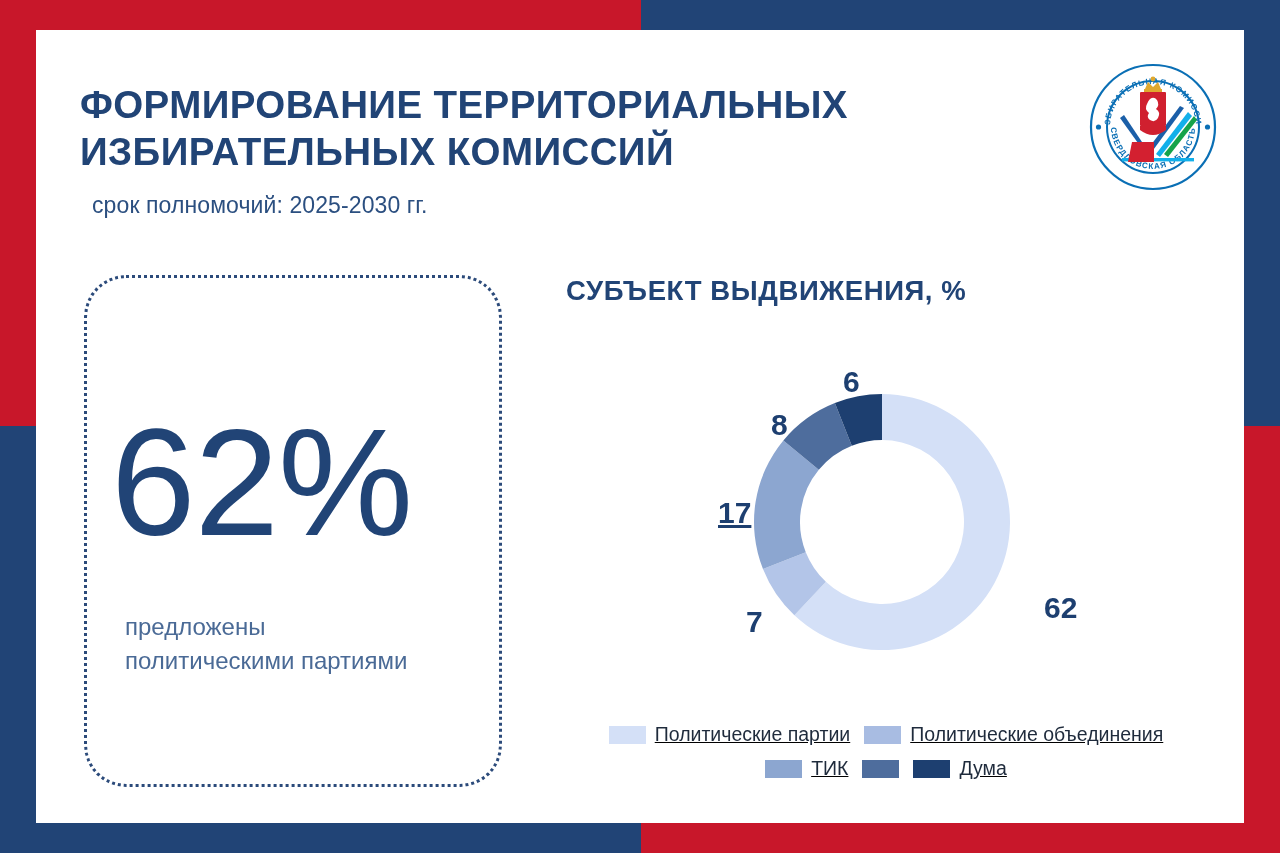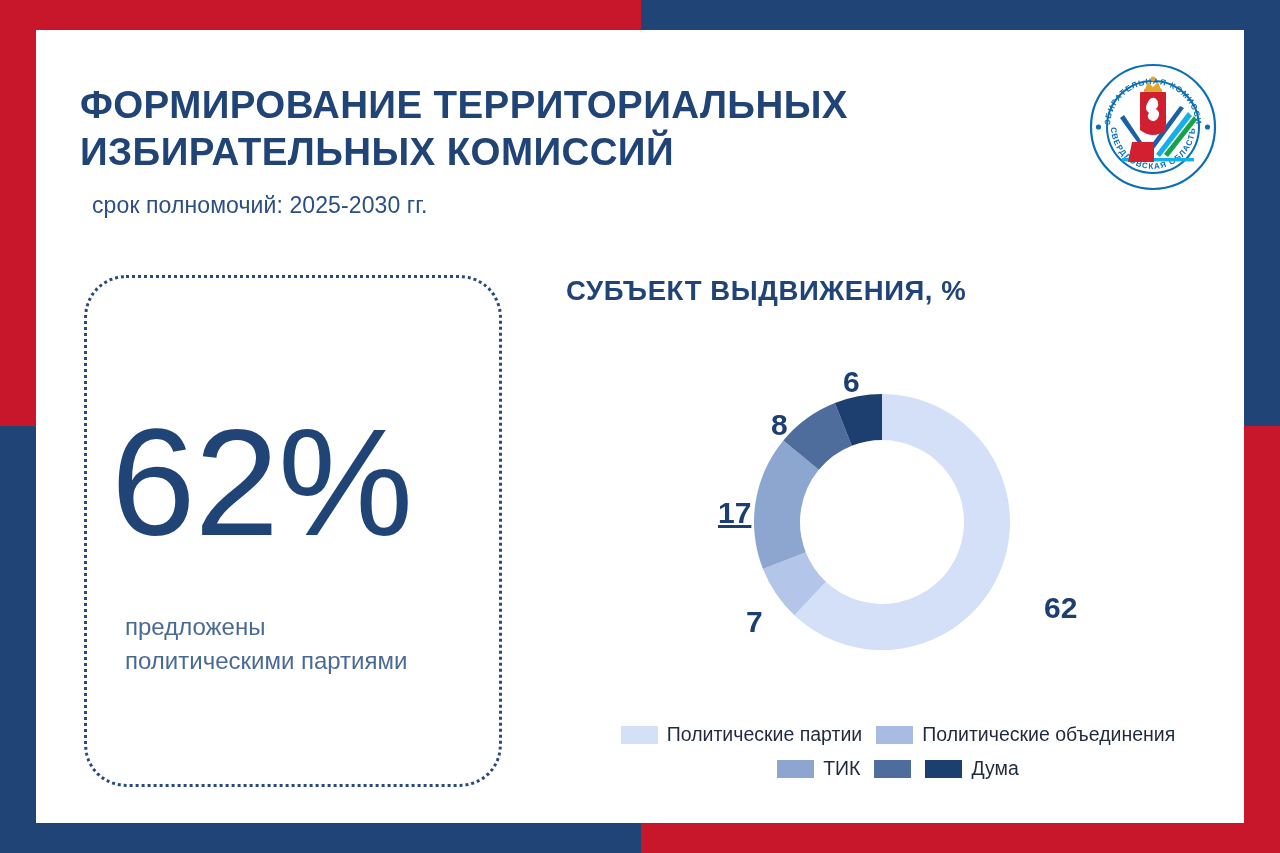--- a/index.html
+++ b/index.html
@@ -137,23 +137,24 @@
     position: absolute;
     font-size: 30px;
     font-weight: bold;
     color: #1d3f70;
     white-space: nowrap;
   }
 
   
   .legend {
     position: absolute;
-    left: 12px;
+    left: 0;
     top: 448px;
     width: 700px;
+    text-decoration: underline;
   }
   .legend-row {
     display: flex;
     align-items: center;
     justify-content: center;
     gap: 14px;
     margin-bottom: 11px;
   }
   .legend-item { display: flex; align-items: center; gap: 9px; }
   .swatch {

